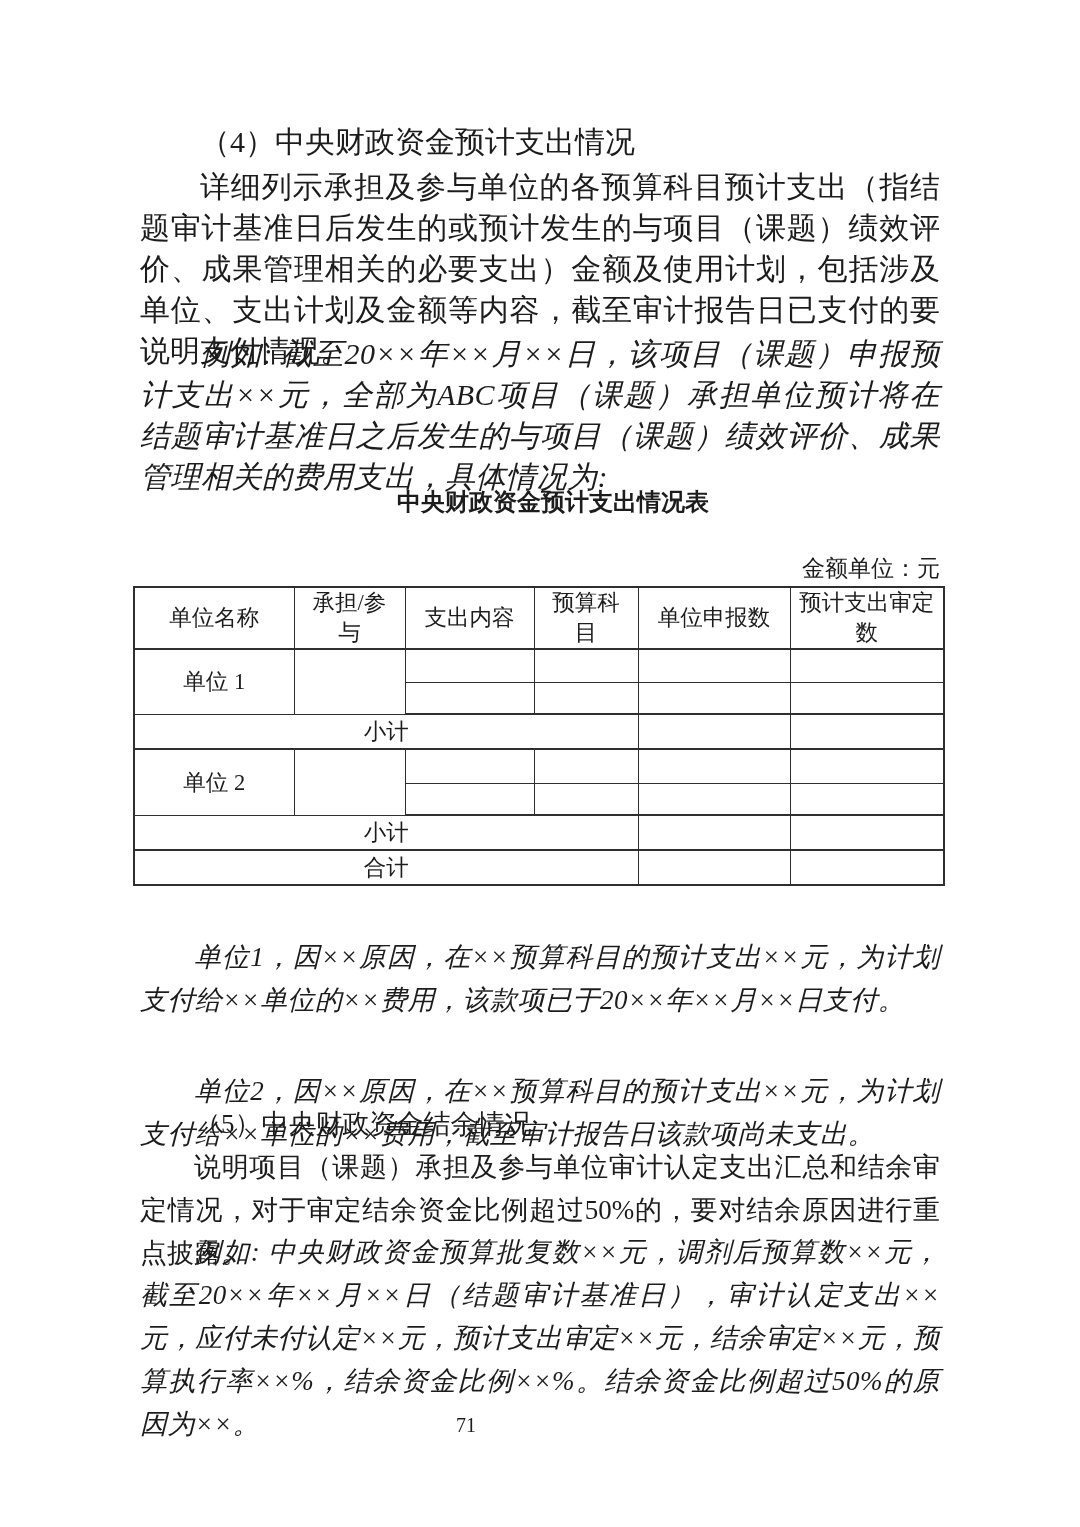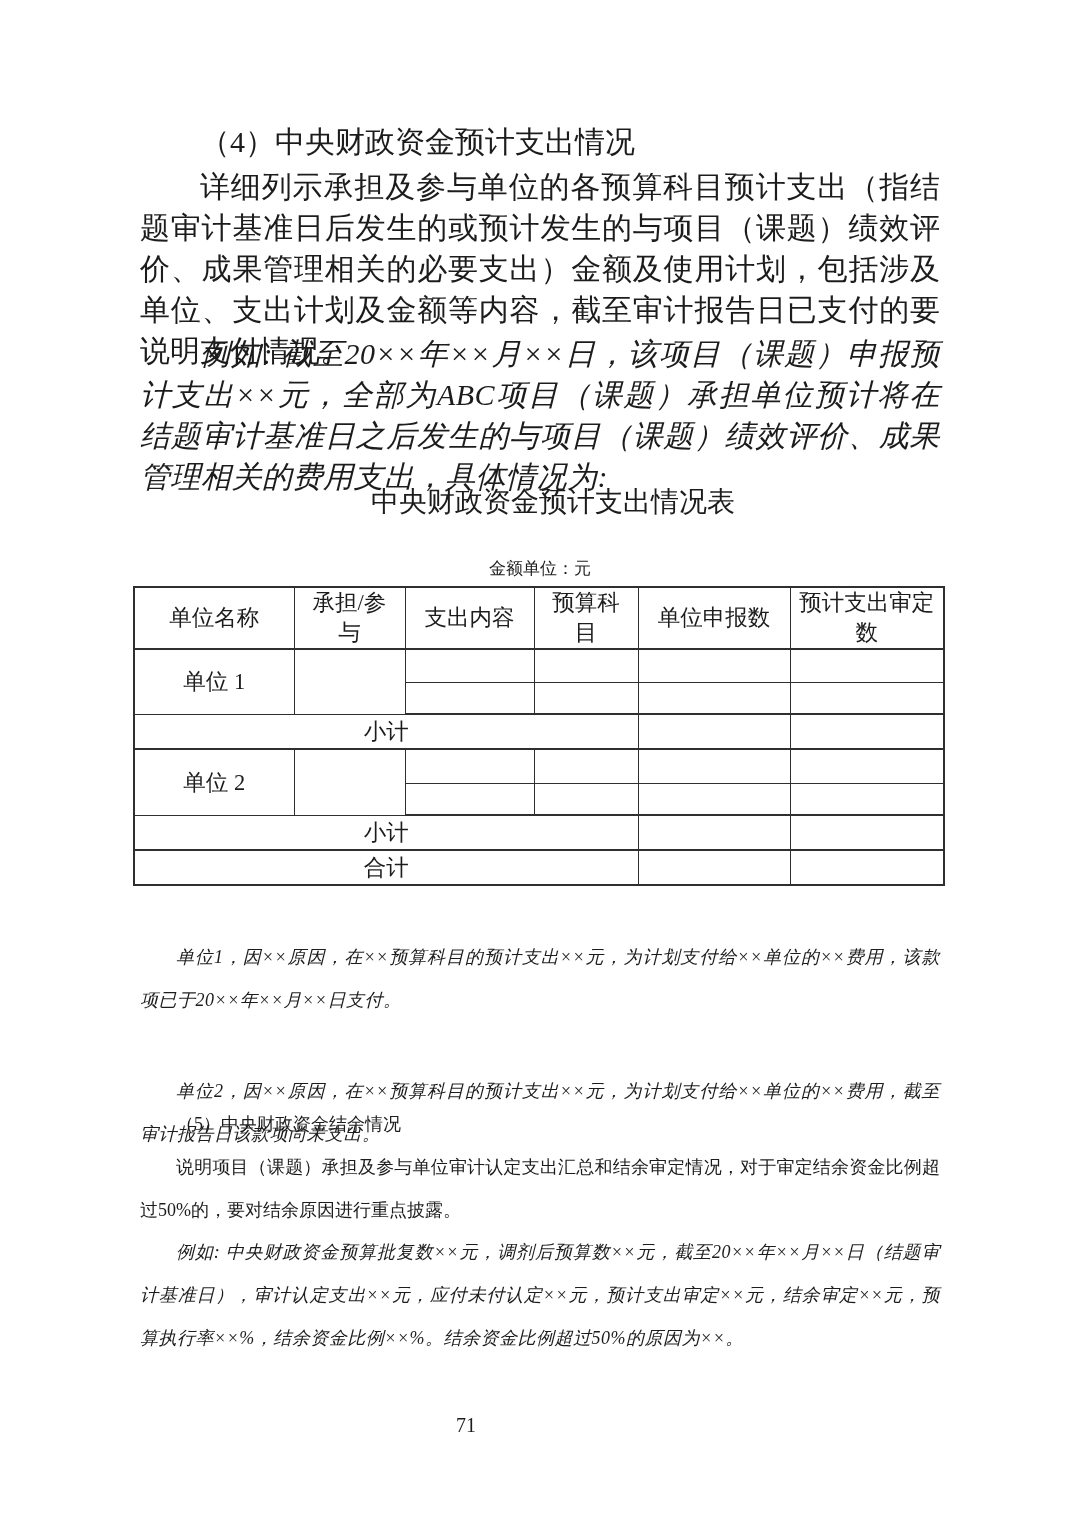--- a/index.html
+++ b/index.html
@@ -3,29 +3,29 @@
 <meta charset="utf-8">
 <style>
   html,body{margin:0;padding:0;}
   body{
     width:1080px;height:1527px;background:#ffffff;position:relative;
     font-family:"Liberation Serif","DejaVu Serif",serif;
     color:#1c1c1c;overflow:hidden;
   }
   .abs{position:absolute;left:140px;width:800px;margin:0;}
   .bodytext{font-size:30px;line-height:41px;text-align:justify;}
-  .bodytext2{font-size:18px;line-height:43px;text-align:justify;}
+  .bodytext2{font-size:27px;line-height:43px;text-align:justify;}
   .indent{text-indent:2em;}
   .kai{font-style:italic;letter-spacing:0.5px;}
   .table-title{
     font-family:"Liberation Sans","DejaVu Sans",sans-serif;
-    font-weight:normal;font-size:28px;text-align:center;text-indent:26px;
+    font-weight:bold;font-size:24px;text-align:center;text-indent:26px;
     line-height:36px;
   }
-  .unit-note{font-size:17px;text-align:center;line-height:34px;}
+  .unit-note{font-size:23px;text-align:right;line-height:34px;}
   table.audit{
     position:absolute;left:133px;top:586px;
     width:810px;border-collapse:collapse;table-layout:fixed;
     border:2px solid #2f2f2f;
   }
   table.audit th,table.audit td{
     border:1px solid #2f2f2f;padding:0;
     font-size:22.5px;font-weight:normal;text-align:center;vertical-align:middle;
   }
   table.audit .hline{display:inline-block;word-break:break-all;line-height:30px;}

